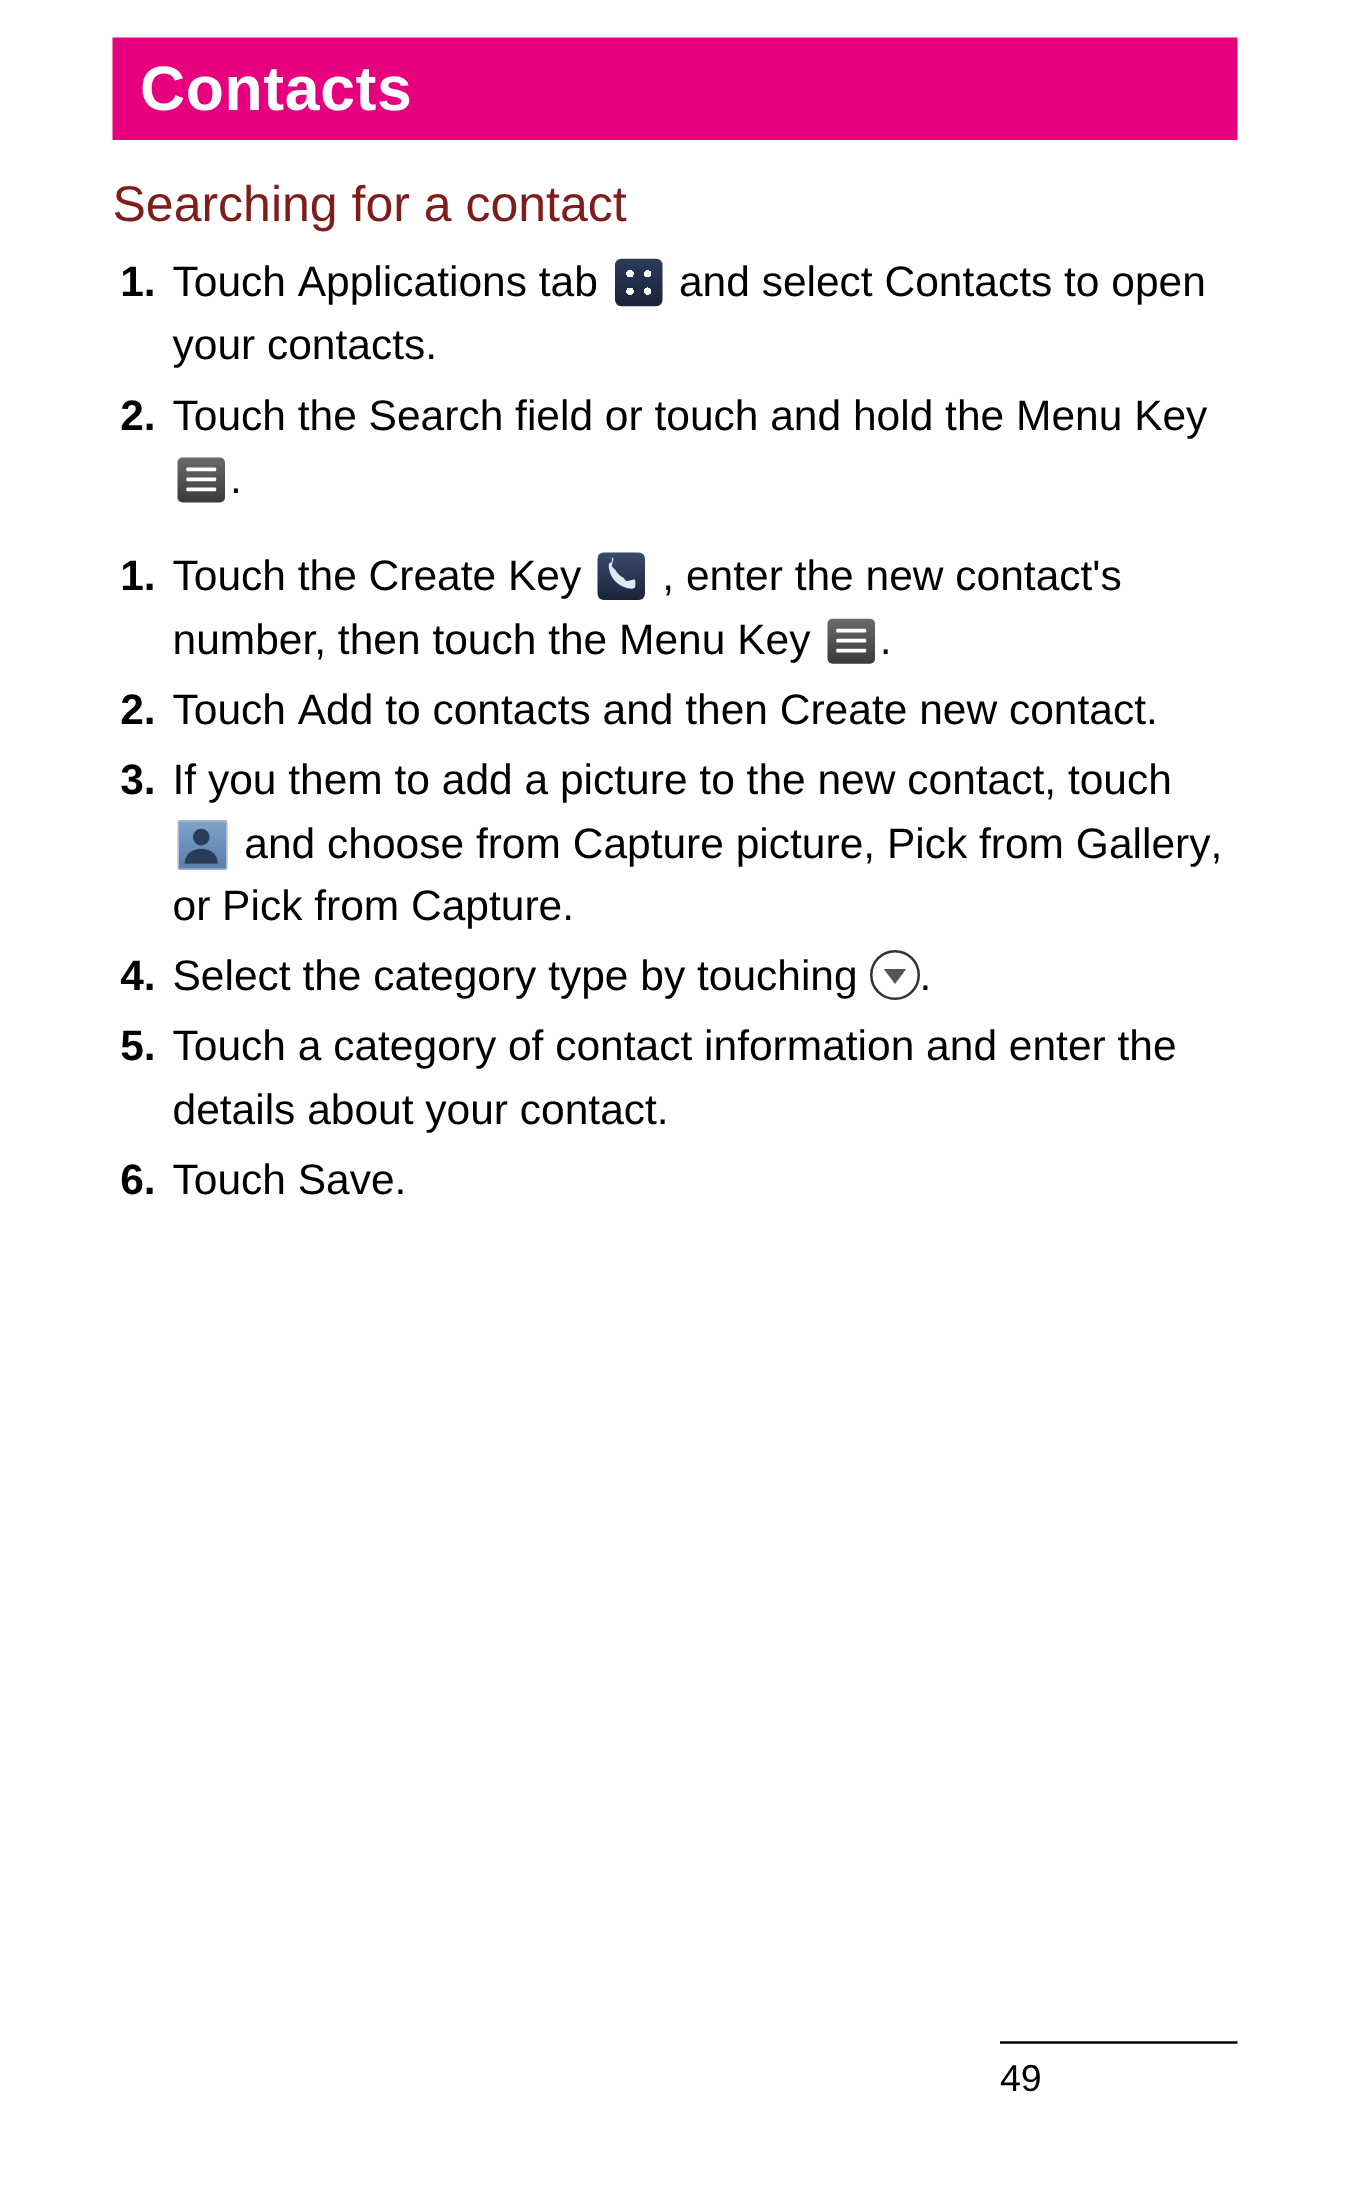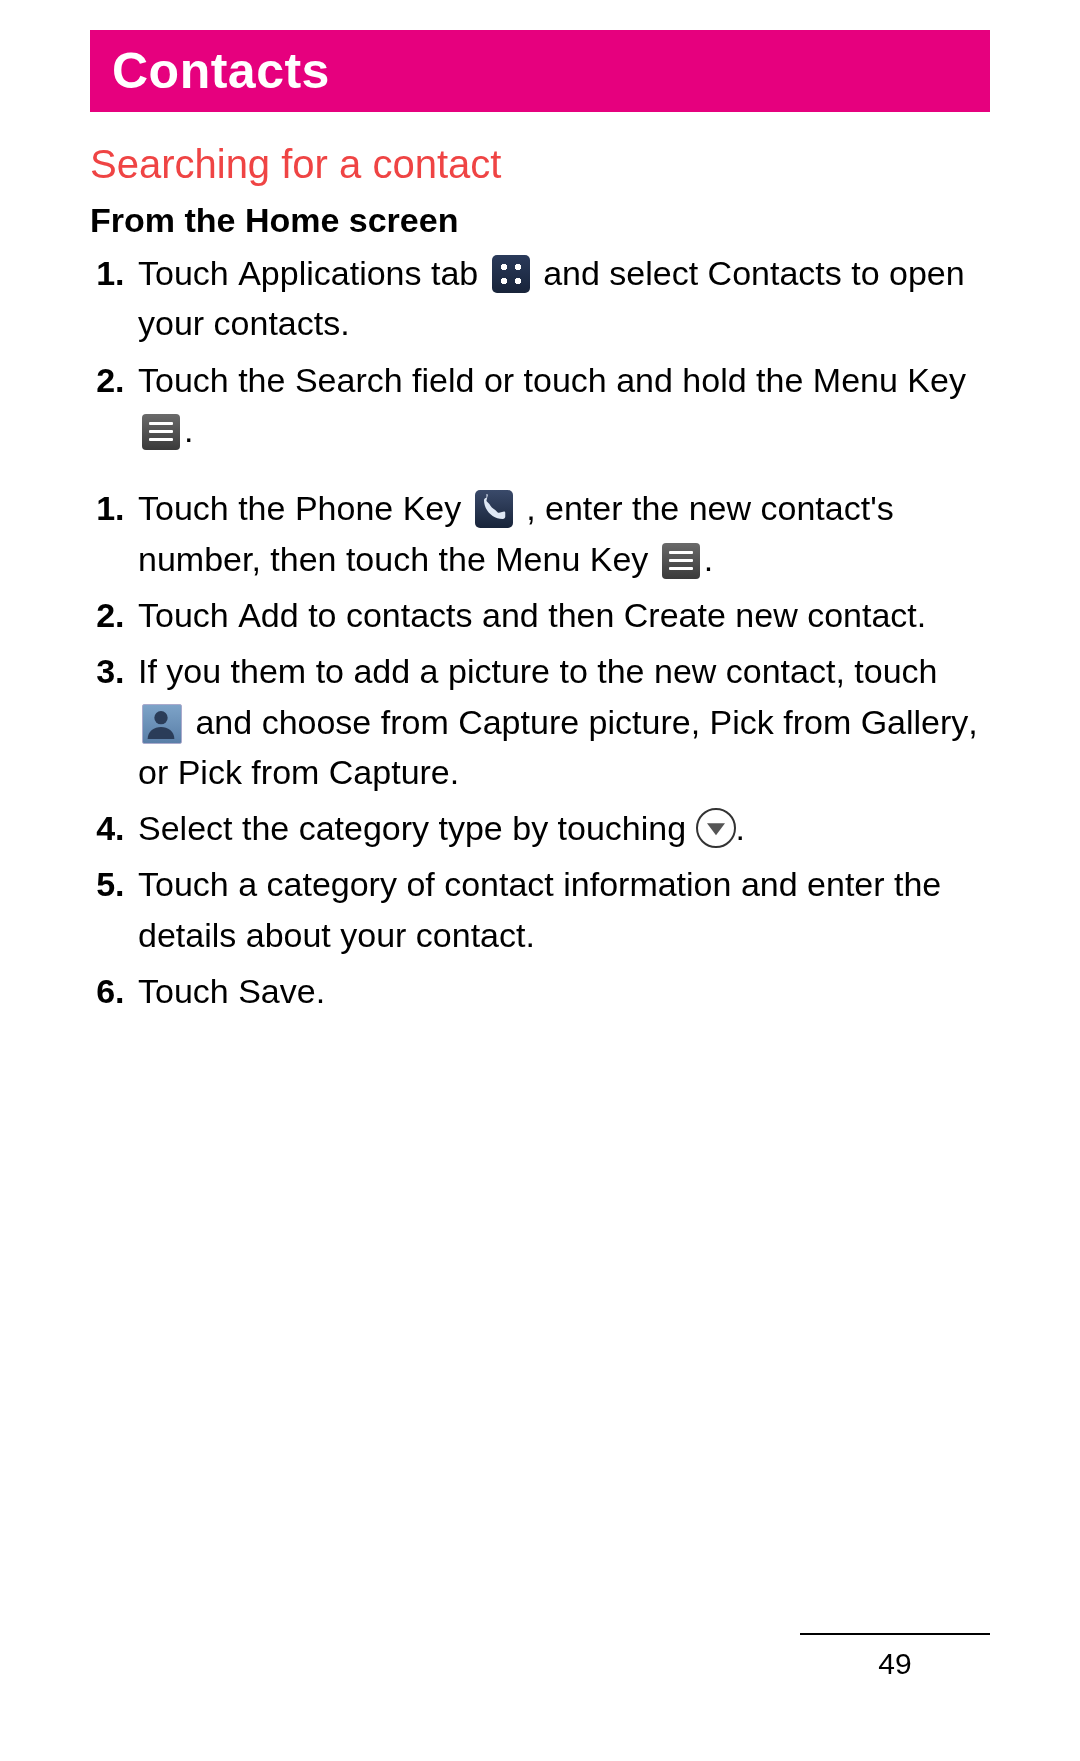--- a/index.html
+++ b/index.html
@@ -25,21 +25,21 @@
     letter-spacing: 0.5px;
     margin-bottom: 16px;
   }
   .intro {
     font-size: 34px;
     line-height: 1.42;
     font-weight: 300;
     margin-bottom: 42px;
   }
   .section-head {
-    color: #ef4444;
+    color: #7f1d1d;
     font-size: 40px;
     font-weight: 400;
     margin: 30px 0 14px 0;
   }
   .subhead {
     font-size: 34px;
     font-weight: 700;
     margin: 0 0 8px 0;
   }
   ol.steps {
@@ -132,42 +132,41 @@
     border-left: 9px solid transparent;
     border-right: 9px solid transparent;
     border-top: 12px solid #555;
     transform: translate(-50%, -40%);
   }
   .page-footer {
     position: absolute;
     right: 90px;
     bottom: 80px;
     font-size: 30px;
-    text-align: center;
+    text-align: left;
     font-weight: 300;
   }
   .footer-rule {
     width: 190px;
     border: none;
     border-top: 2px solid #000;
     margin: 0 0 12px auto;
   }
 </style>
 </head>
 <body>
 
 <div class="page">
 
   <div class="title-banner">
     <span>Contacts</span>
   </div>
 
 
   <div class="section-head">Searching for a contact</div>
-  <div class="subhead">From the Home screen</div>
 
   <ol class="steps">
     <li>
       <span>Touch </span>
       <b>Applications tab</b>
       <span class="icon apps-icon"></span>
       <span> and select </span>
       <b>Contacts</b>
       <span> to open your contacts.</span>
     </li>
@@ -178,21 +177,21 @@
       <b>Menu Key</b>
       <span></span>
       <span class="icon menu-icon"></span><span>.</span>
     </li>
   </ol>
 
 
   <ol class="steps">
     <li>
       <span>Touch the </span>
-      <b>Phone Key</b>
+      <b>Create Key</b>
       <span class="icon phone-icon">
         <svg viewBox="0 0 24 24">
             <path fill="#dfe8f5" d="M6 3c-1 0-2 .8-2 2 0 8 7 15 15 15 1.2 0 2-1 2-2v-3c0-.6-.4-1-1-1l-4 1c-.4.1-.8 0-1-.3l-2-2c-2-1-3.7-2.7-4.7-4.7l-2-2c-.3-.3-.4-.7-.3-1l1-4c0-.6-.4-1-1-1H6z"></path>
           </svg>
       </span>
       <span> , enter the new contact's number, then touch the </span>
       <b>Menu Key</b>
       <span class="icon menu-icon"></span><span>.</span>
     </li>
     <li>

